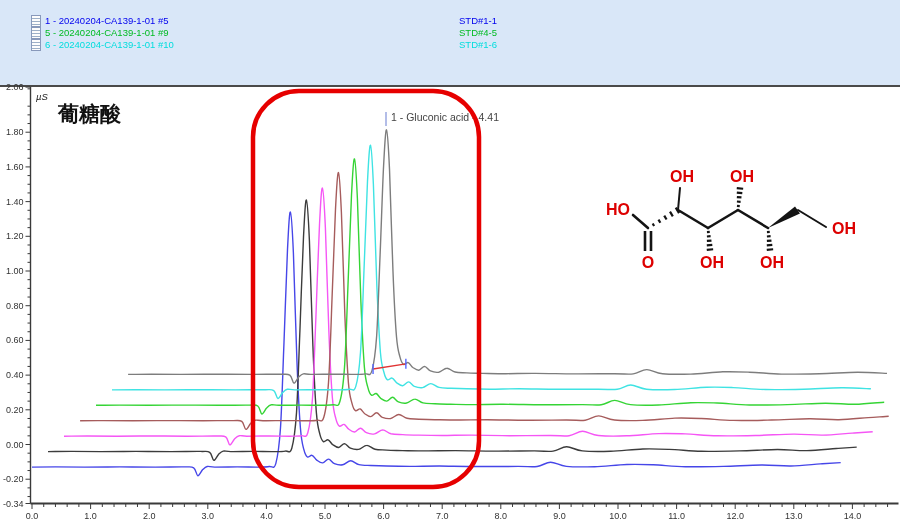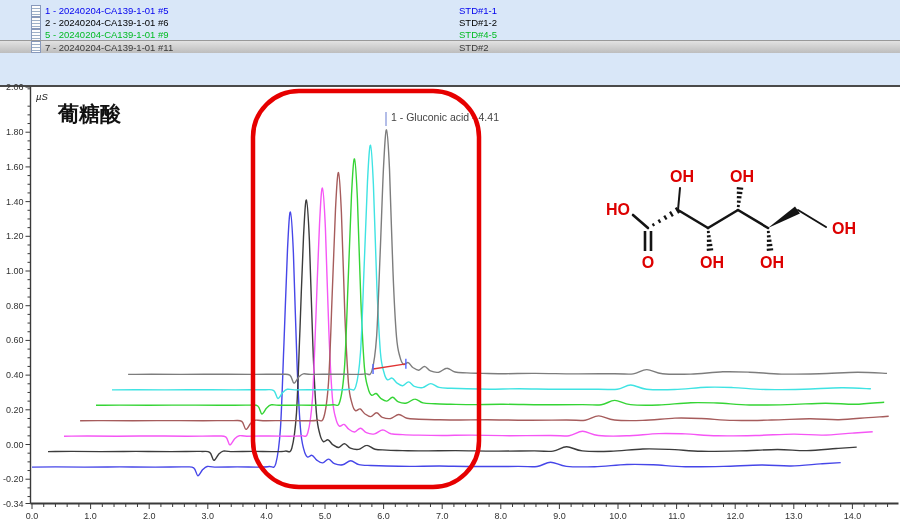--- a/index.html
+++ b/index.html
@@ -1,19 +1,19 @@
 <!DOCTYPE html>
 <html><head>
 <meta charset="utf-8">
 <style>
   html,body{margin:0;padding:0;background:#fff;}
   .screen{position:relative;width:900px;height:532px;background:#ffffff;overflow:hidden;
           font-family:"Liberation Sans",sans-serif;}
   .legend{position:absolute;left:0;top:0;width:900px;height:87px;background:#d9e7f8;
-          border-bottom:2px solid #4a4a4a;box-sizing:border-box;padding-top:5px;}
+          border-bottom:2px solid #4a4a4a;box-sizing:border-box;padding-top:15px;}
   .legend-row{position:relative;height:11.8px;display:flex;align-items:center;font-size:9.5px;line-height:11px;}
   .legend-row.selected{background:linear-gradient(180deg,#e2e2e2,#bdbdbd);border-top:1px solid #999;
           height:12.5px;box-sizing:border-box;}
   .doc-icon{display:inline-block;width:8px;height:10px;margin-left:31px;flex:0 0 auto;
           border:1px solid #8899bb;background:repeating-linear-gradient(180deg,#fdfdfd 0 2px,#9db0c8 2px 3px);}
   .legend-label{margin-left:4px;white-space:nowrap;}
   .legend-tag{position:absolute;left:459px;white-space:nowrap;}
   svg{position:absolute;left:0;top:0;}
   svg text{font-family:"Liberation Sans",sans-serif;}
 </style>
@@ -23,32 +23,27 @@
 <div class="screen">
 
   <div class="legend" id="legend">
       <div class="legend-row">
         <span class="doc-icon"></span>
         <span class="legend-label" style="color: rgb(0, 0, 238);">1 - 20240204-CA139-1-01 #5</span>
         <span class="legend-tag" style="color: rgb(0, 0, 238);">STD#1-1</span>
       </div>
       <div class="legend-row">
         <span class="doc-icon"></span>
-        <span class="legend-label" style="color: rgb(0, 0, 0);">2 - 20240204-CA139-1-01 #6</span>
-        <span class="legend-tag" style="color: rgb(0, 0, 0);">STD#1-2</span>
+        <span class="legend-label" style="color: rgb(0, 187, 34);">5 - 20240204-CA139-1-01 #9</span>
+        <span class="legend-tag" style="color: rgb(0, 187, 34);">STD#4-5</span>
       </div>
       <div class="legend-row">
         <span class="doc-icon"></span>
-        <span class="legend-label" style="color: rgb(0, 187, 34);">5 - 20240204-CA139-1-01 #9</span>
-        <span class="legend-tag" style="color: rgb(0, 187, 34);">STD#4-5</span>
-      </div>
-      <div class="legend-row selected">
-        <span class="doc-icon"></span>
-        <span class="legend-label" style="color: rgb(58, 58, 58);">7 - 20240204-CA139-1-01 #11</span>
-        <span class="legend-tag" style="color: rgb(58, 58, 58);">STD#2</span>
+        <span class="legend-label" style="color: rgb(0, 221, 221);">6 - 20240204-CA139-1-01 #10</span>
+        <span class="legend-tag" style="color: rgb(0, 221, 221);">STD#1-6</span>
       </div>
     </div>
 
   <svg width="900" height="532" viewBox="0 0 900 532">
     <g id="g-axes">
         <line x1="30.5" y1="87" x2="30.5" y2="503.5" stroke="#3a3a3a" stroke-width="1.4"></line>
         <line x1="30.5" y1="503.5" x2="898.5" y2="503.5" stroke="#3a3a3a" stroke-width="1.8"></line>
         <line x1="25.5" y1="479.21" x2="30.5" y2="479.21" stroke="#3a3a3a" stroke-width="1"></line>
         <text x="23.5" y="482.21" font-size="9" fill="#333" text-anchor="end">-0.20</text>
         <line x1="25.5" y1="444.51" x2="30.5" y2="444.51" stroke="#3a3a3a" stroke-width="1"></line>

